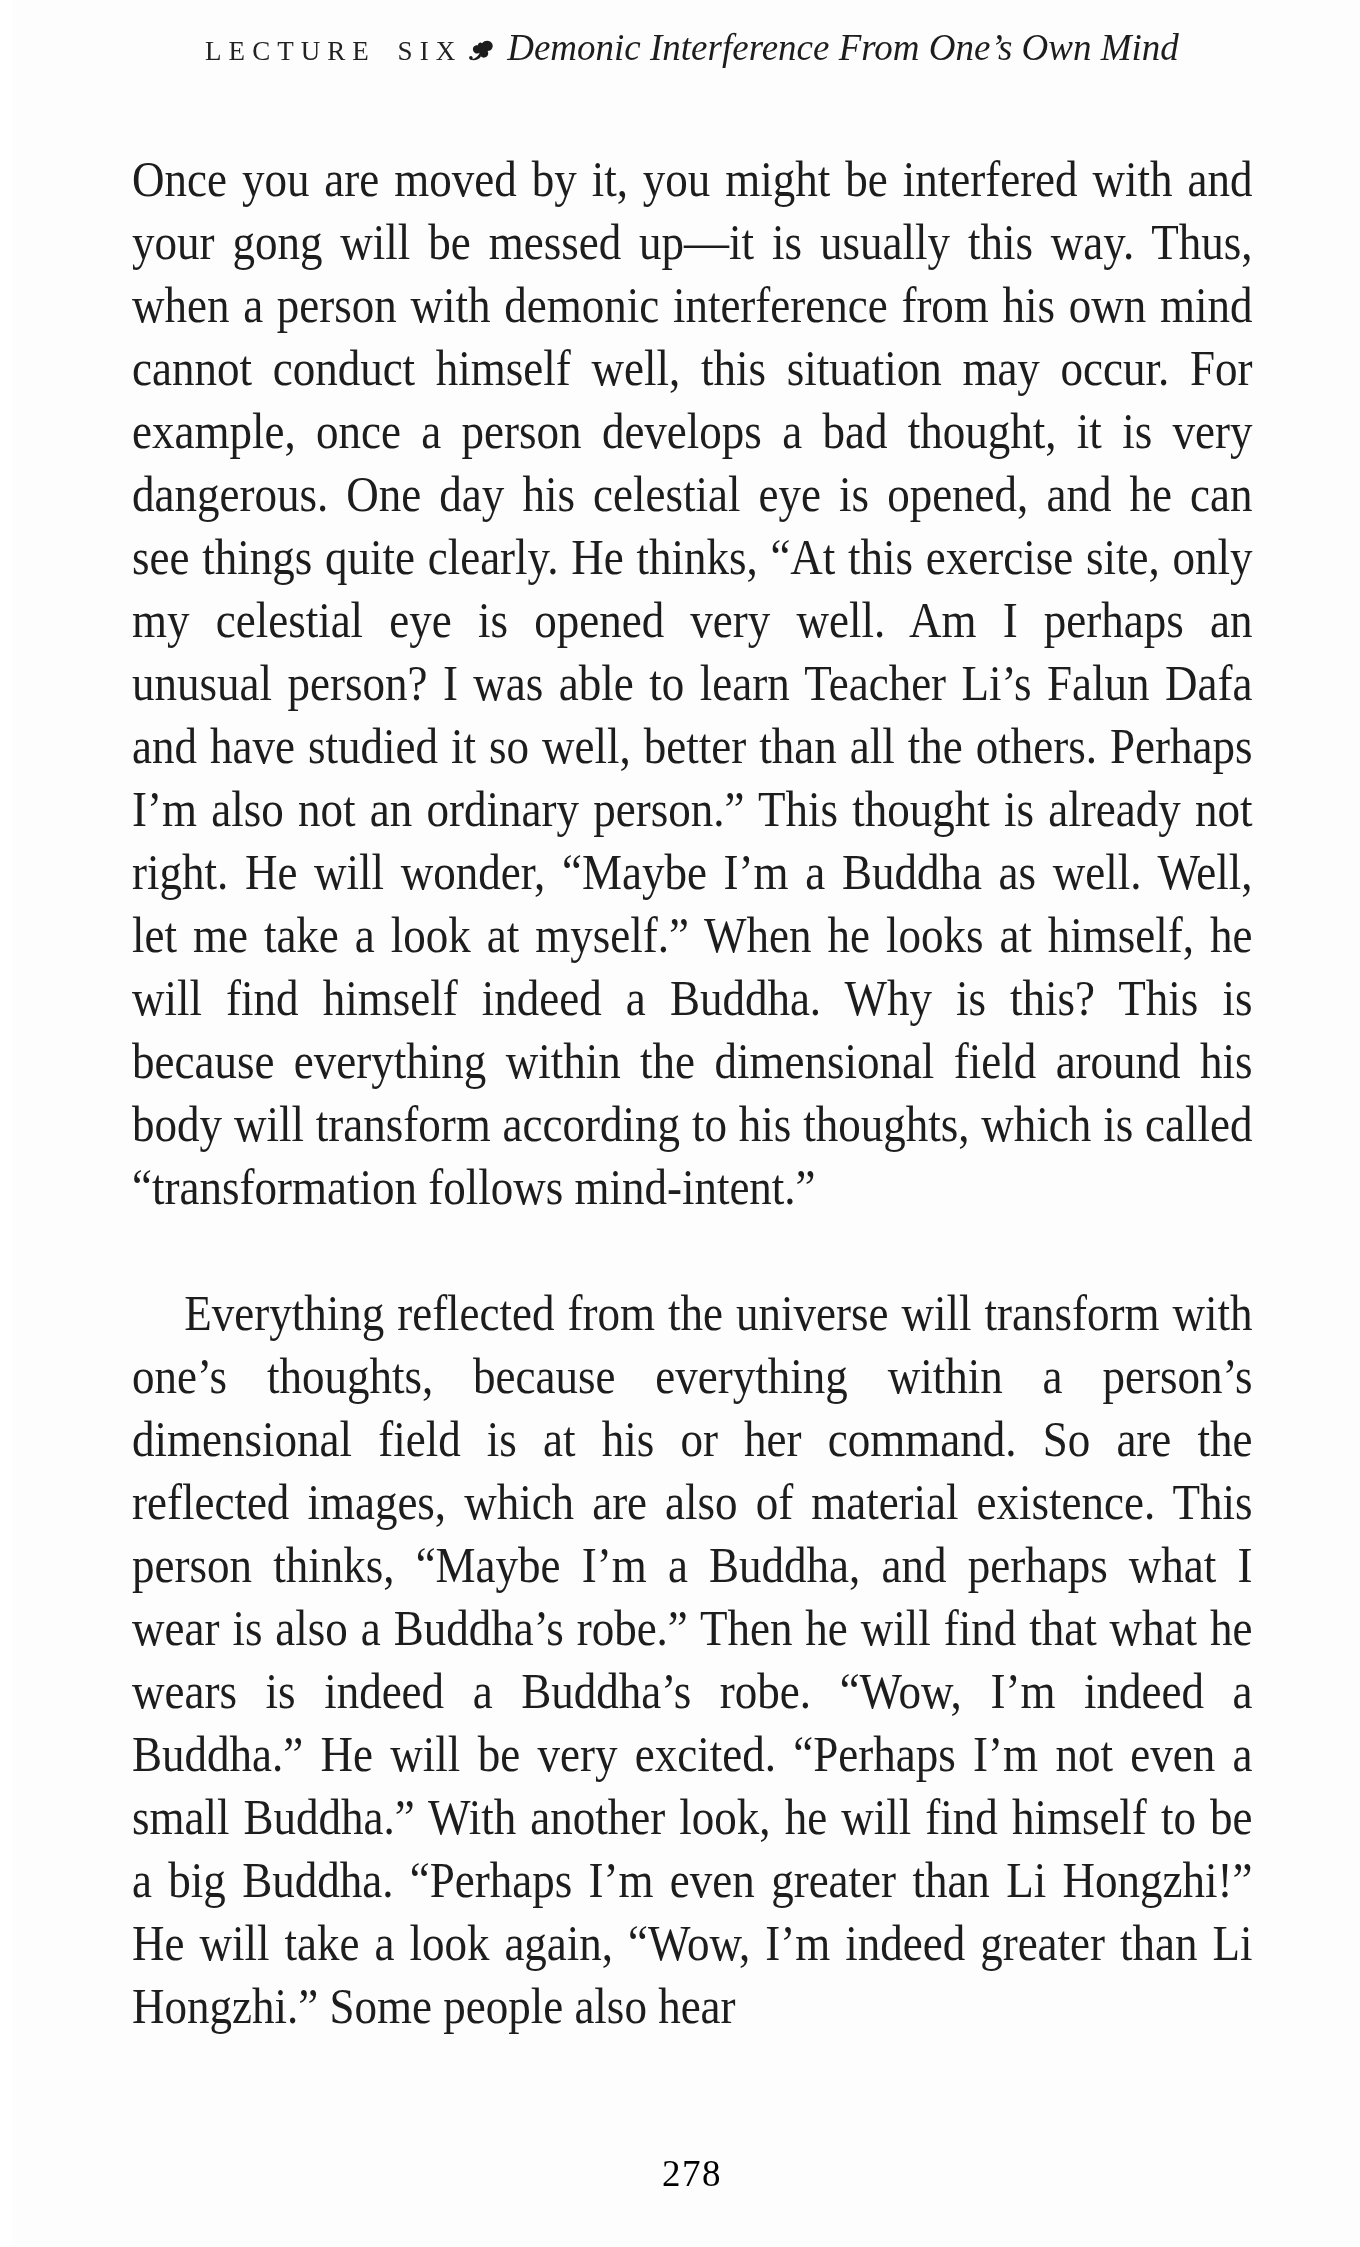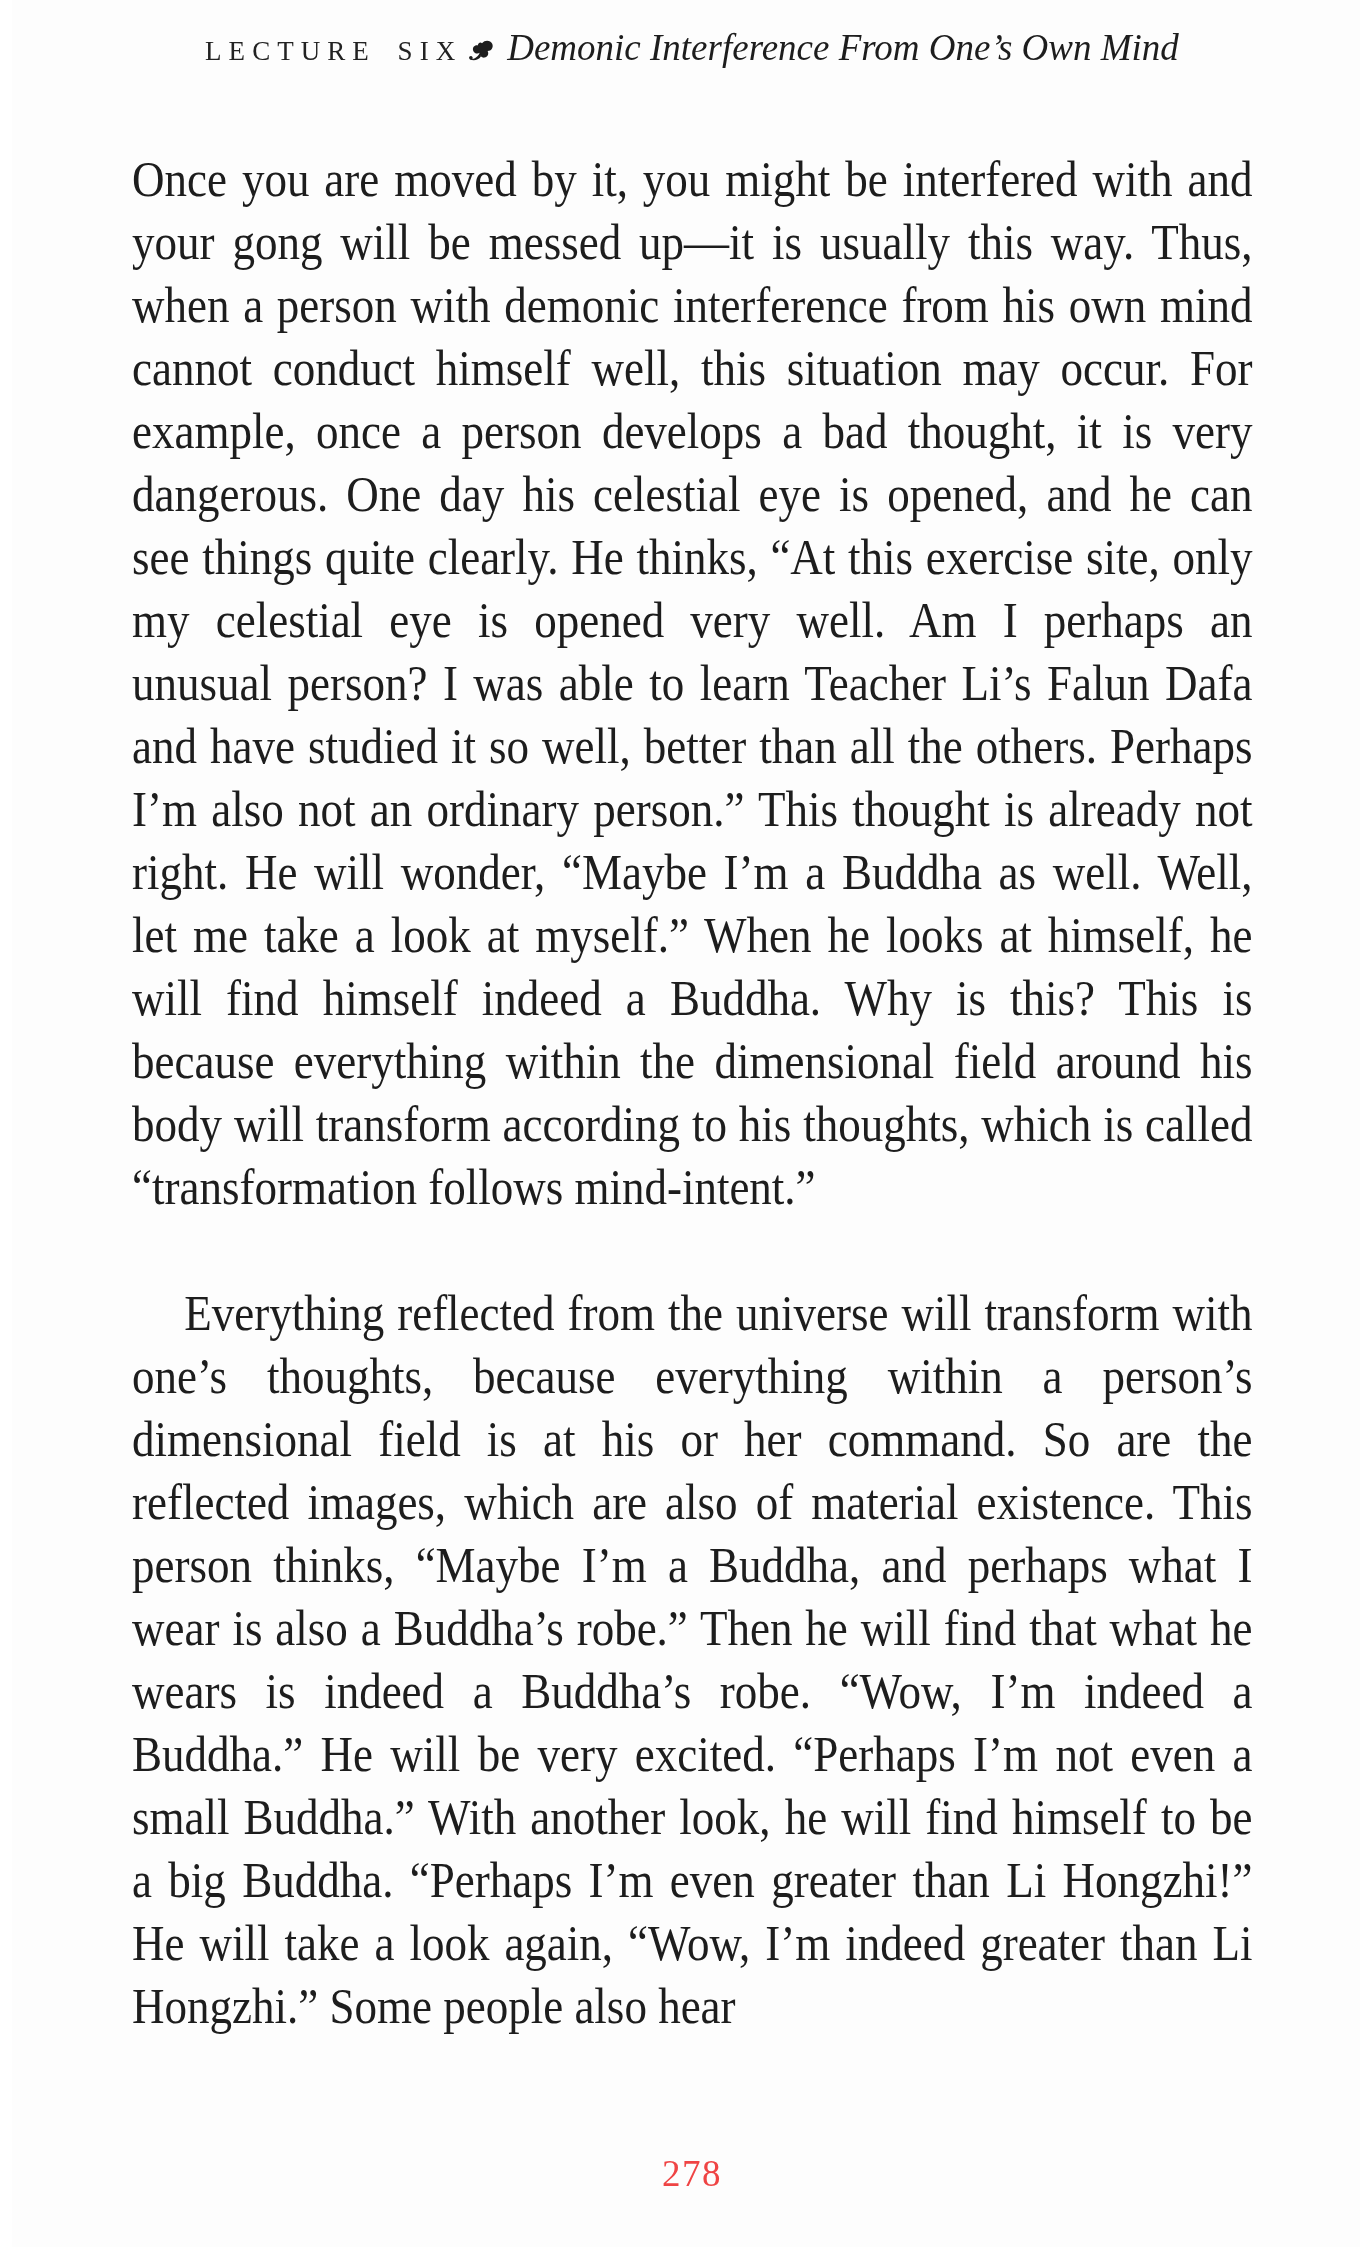--- a/index.html
+++ b/index.html
@@ -66,21 +66,21 @@
   .page-footer {
     position: absolute;
     left: 0;
     right: 0;
     top: 2152px;
     text-align: center;
   }
   .page-number {
     font-size: 37px;
     letter-spacing: 0.04em;
-    color: #ef4444;
+    color: #000000;
   }
 </style>
 </head>
 <body>
 
 <div class="page">
 
   <header class="running-header">
     <span class="lecture-label">Lecture Six</span><span class="ornament"><svg width="27" height="28" viewBox="0 0 27 28" aria-hidden="true">
           <g fill="#1d1d1d">

